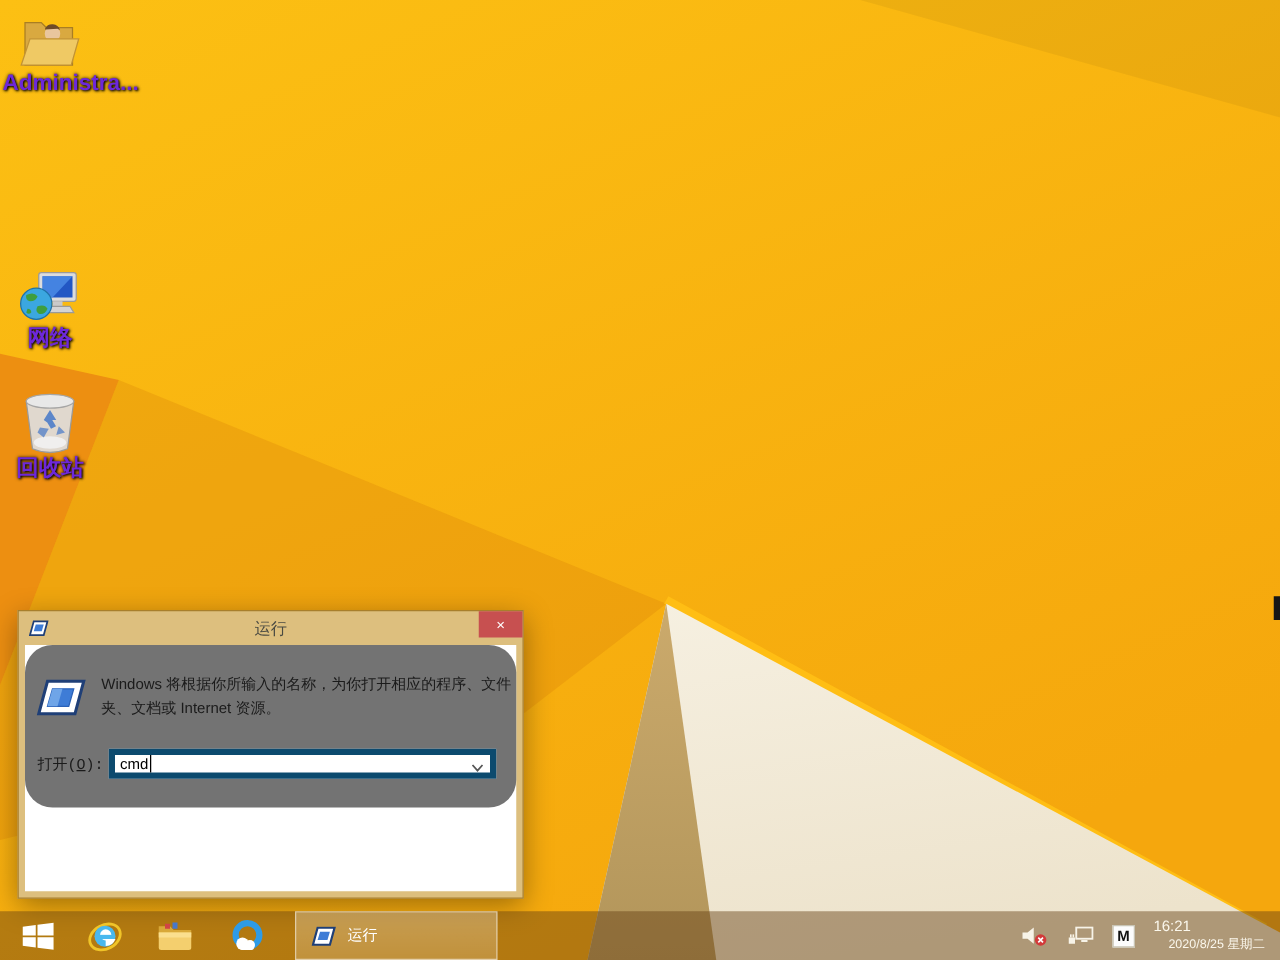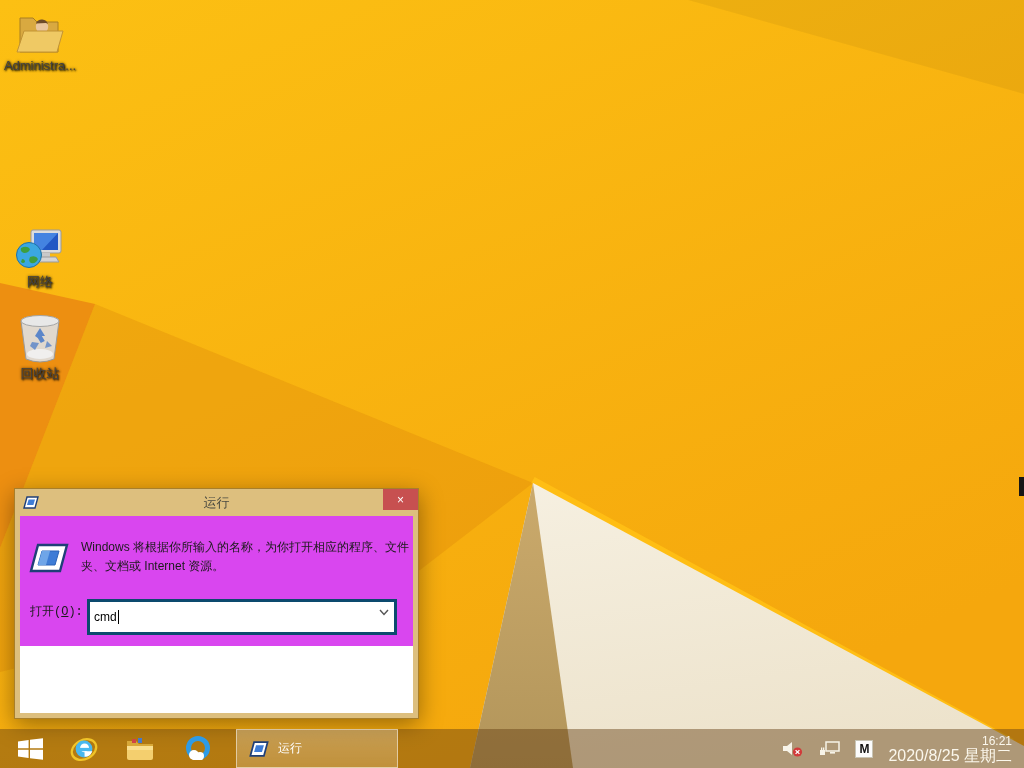--- a/index.html
+++ b/index.html
@@ -3,38 +3,38 @@
 <meta charset="utf-8">
 <style>
   html,body{margin:0;padding:0;}
   body{font-family:"Liberation Sans","DejaVu Sans",sans-serif;}
   .screen{position:relative;width:1024px;height:768px;overflow:hidden;background:#F8AF10;}
   .wallpaper{position:absolute;left:0;top:0;z-index:0;}
 
   
   .icon-cell{position:absolute;left:2px;width:76px;text-align:center;z-index:1;cursor:default;}
   .icon-cell .glyph{display:flex;justify-content:center;align-items:flex-end;height:50px;}
-  .icon-label{margin-top:3px;font-size:13px;line-height:14px;color:#404040;
-    text-shadow:1px 1px 2px #000,0 0 3px rgba(0,0,0,.75);}
+  .icon-label{margin-top:3px;font-size:18px;line-height:14px;color:#6d28d9;
+    text-shadow:1px 1px 2px #000,0 0 3px rgba(0,0,0,.75);font-weight:bold;}
 
   
   .dialog{position:absolute;left:14px;top:488px;width:405px;height:231px;z-index:5;
     background:var(--dialog-frame);border:1px solid #A87F2C;box-sizing:border-box;
     box-shadow:0 6px 22px rgba(0,0,0,.38);}
   .titlebar{position:relative;height:27px;display:flex;align-items:center;}
   .title-icon{position:absolute;left:8px;top:7px;}
   .title-text{width:100%;text-align:center;font-size:13px;color:#4A4A42;}
   .close-btn{position:absolute;top:0px;right:0px;width:35px;height:21px;background:var(--close-red);
     color:#fff;font-size:12px;display:flex;align-items:center;justify-content:center;cursor:pointer;}
   .client{position:absolute;left:5px;right:5px;top:27px;bottom:5px;background:#fff;}
-  .client-white{position:relative;height:130px;background:#d946ef;}
+  .client-white{position:relative;height:130px;background:#737373;border-radius:22px;}
   .run-big-icon{position:absolute;left:9px;top:27px;}
   .dlg-desc{position:absolute;left:61px;top:22px;width:334px;font-size:12px;line-height:19px;color:var(--text-dark);}
   .open-label{position:absolute;left:10px;top:87px;font-size:12px;color:var(--text-dark);font-family:Liberation Mono, monospace;}
-  .combo{position:absolute;left:67px;top:83px;width:310px;height:36px;border:3px solid #0c4a6e;
+  .combo{position:absolute;left:67px;top:83px;width:310px;height:24px;border:5px solid #0c4a6e;
     background:#fff;box-sizing:border-box;display:flex;align-items:center;padding-left:4px;font-size:12px;color:#000;}
   .caret{display:inline-block;width:1px;height:14px;background:#000;margin-left:1px;}
   .combo-arrow{position:absolute;right:5px;top:7px;}
   .strip{position:relative;height:69px;background:var(--strip-bg);border-top:1px solid #DFDFDF;}
   .dlg-btn{position:absolute;top:20px;width:85px;height:28px;box-sizing:border-box;background:var(--button-bg);
     border:1px solid var(--button-border);font-size:12px;color:var(--text-dark);
     display:flex;align-items:center;justify-content:center;cursor:pointer;}
   .dlg-btn.focused{border:2px solid var(--focus-blue);}
   .ukey{text-decoration:underline;}
 
@@ -46,23 +46,23 @@
   .tb-folder{left:118px;width:44px;}
   .tb-qq{left:176px;width:44px;}
   .tb-task{left:236px;width:162px;box-sizing:border-box;border:1px solid rgba(255,255,255,.5);
     background:linear-gradient(rgba(255,255,255,.28),rgba(255,255,255,.18));
     justify-content:flex-start;padding-left:12px;gap:9px;}
   .tb-task-label{color:#fff;font-size:12px;}
   .tray{position:absolute;right:0;top:0;height:39px;display:flex;align-items:center;}
   .tray-item{margin-right:15px;display:flex;align-items:center;justify-content:center;cursor:pointer;}
   .ime-box{width:18px;height:18px;background:#FCFCFC;border:1px solid #C8C4B4;box-sizing:border-box;
     color:#111;font-size:12px;font-weight:bold;display:flex;align-items:center;justify-content:center;}
-  .clock{margin-right:12px;display:flex;flex-direction:column;align-items:flex-end;color:#FBF7EC;cursor:pointer;}
+  .clock{margin-right:12px;display:flex;flex-direction:column;align-items:flex-start;color:#FBF7EC;cursor:pointer;}
   .clock .time{font-size:12px;line-height:15px;}
-  .clock .date{font-size:16px;line-height:14px;white-space:nowrap;}
+  .clock .date{font-size:10px;line-height:14px;white-space:nowrap;margin-left:12px;}
 </style>
 </head>
 <body>
 
 <div class="screen">
 
   <svg class="wallpaper" width="1024" height="768" viewBox="0 0 1024 768">
     <defs>
       <linearGradient id="gBase" x1="0" y1="0" x2="0.6" y2="1">
         <stop offset="0" stop-color="var(--wp-base-top)"></stop>
@@ -94,21 +94,21 @@
         <circle cx="26" cy="17" r="6.2" fill="#E9C69E"></circle>
         <path d="M20 13 a6.5 6.5 0 0 1 12 1 l-2 -1 -10 0.5 z" fill="#6E4B28"></path>
         <path d="M16 32 q10 -9 20 0 v8 h-20 z" fill="#7FA648"></path>
         <path d="M1 42 L8 21 h39 l-6 21 z" fill="#EFC964" stroke="#C29334"></path>
       </svg>
     </div>
     <div class="icon-label">Administra...</div>
   </div>
 
 
-  <div class="icon-cell" style="top:222px">
+  <div class="icon-cell" style="top:210px">
     <div class="glyph">
       <svg width="50" height="48" viewBox="0 0 50 48">
         <rect x="16" y="6" width="30" height="23" rx="2" fill="#DCDCDC" stroke="#9A9A9A"></rect>
         <rect x="19" y="9" width="24" height="17" fill="#2257C4"></rect>
         <path d="M19 9 h24 l-16 17 h-8 z" fill="#4E8FE8" opacity="0.8"></path>
         <rect x="27" y="29" width="8" height="4" fill="#C9C9C9"></rect>
         <path d="M21 33 h20 l3 5 h-26 z" fill="#D4D4D4" stroke="#9A9A9A"></path>
         <circle cx="14" cy="31" r="12.5" fill="#3BA7E0" stroke="#1F72A8"></circle>
         <path d="M6 24 q6 -3 9 1 q-1 4 -6 4 q-4 -1 -3 -5 z" fill="#3E9E3E"></path>
         <path d="M15 33 q6 -2 8 2 q-2 5 -7 4 q-3 -2 -1 -6 z" fill="#3E9E3E"></path>

